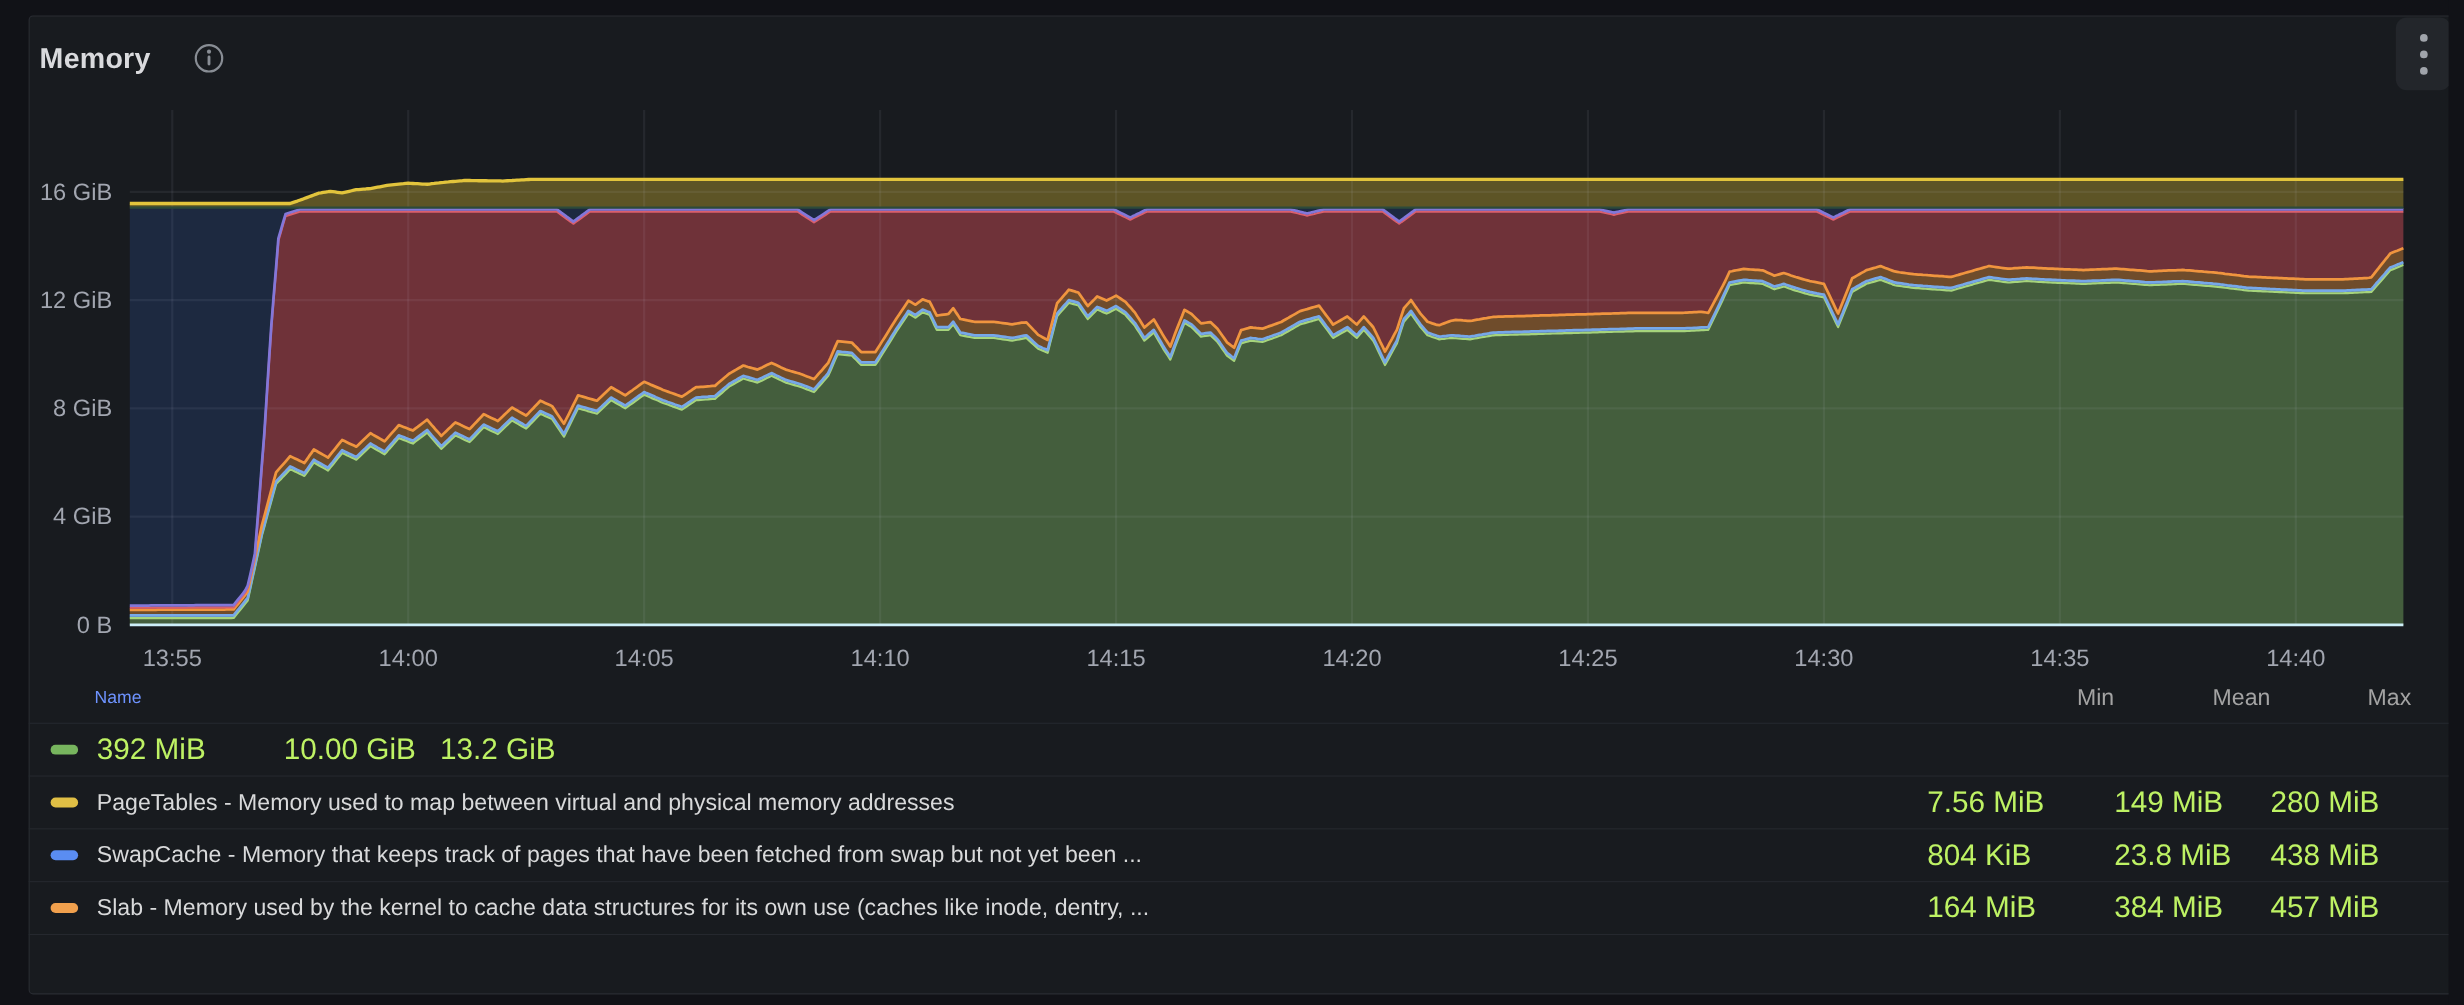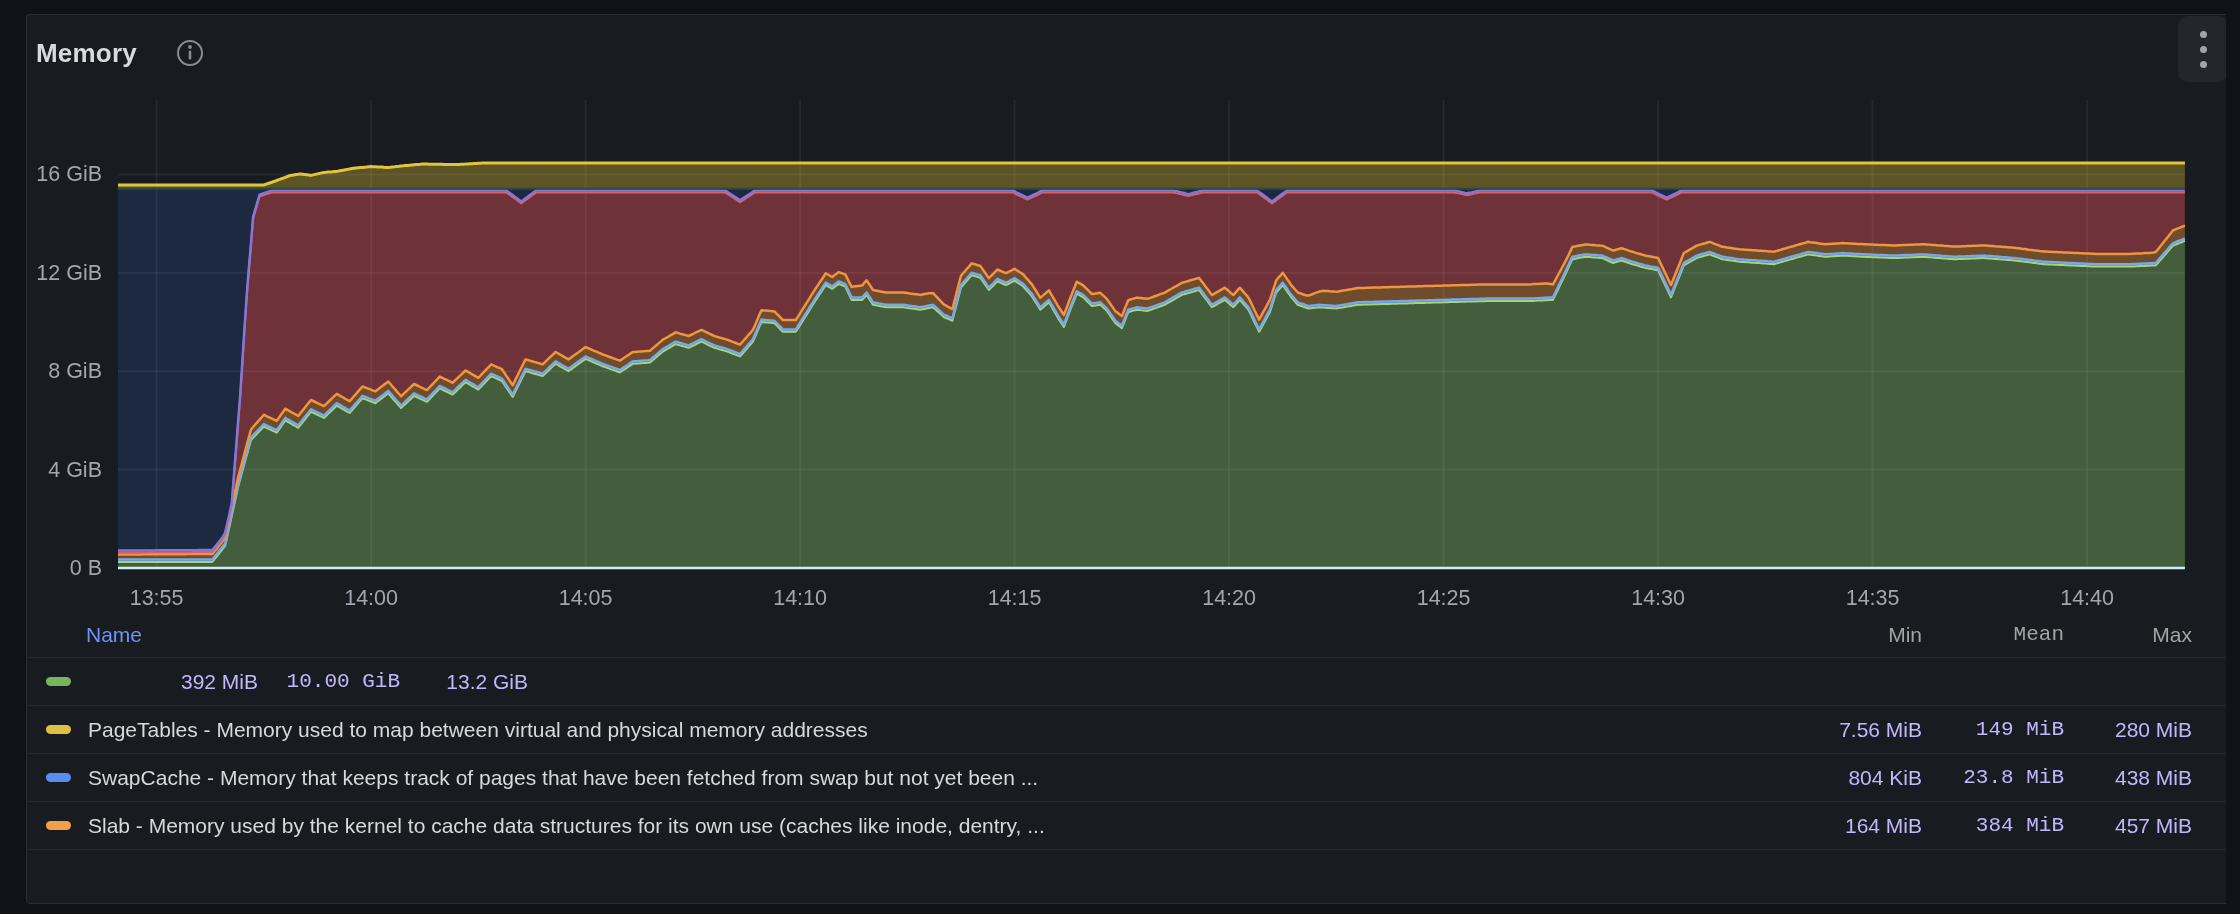--- a/index.html
+++ b/index.html
@@ -12,26 +12,26 @@
   .info-icon{position:absolute;left:175px;top:38px;z-index:5;cursor:pointer;}
   .menu-btn{position:absolute;left:2178px;top:16px;width:50px;height:66px;border-radius:10px;
             background:#23262b;display:flex;flex-direction:column;align-items:center;
             justify-content:center;gap:8px;z-index:5;cursor:pointer;}
   .menu-btn .dot{width:7px;height:7px;border-radius:50%;background:#a0a4ab;}
   svg.chart{position:absolute;left:0;top:0;z-index:2;}
   .legend{position:absolute;left:26px;top:612px;width:2204px;z-index:4;}
   .lg-row{display:flex;align-items:center;height:48px;padding:0 38px 0 20px;box-sizing:border-box;}
   .lg-header{height:46px;border-bottom:1px solid #25282e;}
   .lg-item{border-bottom:1px solid #25282e;cursor:pointer;}
-  .lg-name-h{flex:1;padding-left:40px;color:#6e93ff;font-size:21px;font-weight:500;cursor:pointer;}
+  .lg-name-h{flex:1;padding-left:40px;color:#6e93ff;font-size:16px;font-weight:500;cursor:pointer;}
   .lg-col-h{color:#a3a3a3;font-size:21px;font-weight:500;text-align:right;cursor:pointer;}
   .swatch{width:25px;height:9px;border-radius:5px;margin-right:17px;flex:0 0 auto;}
   .lg-label{flex:1;color:#d8d9da;font-size:21px;white-space:nowrap;overflow:hidden;cursor:pointer;}
-  .lg-val{color:#c4b5fd;font-size:21px;text-align:right;white-space:nowrap;}
-  .w-min{width:170px;} .w-mean{width:142px;font-family:Liberation Mono, monospace;} .w-max{width:128px;}
+  .lg-val{color:#bef264;font-size:27px;white-space:nowrap;}
+  .w-min{width:170px;} .w-mean{width:142px;} .w-max{width:128px;}
 </style>
 </head>
 <body>
 
 <div class="stage">
   <div class="panel"></div>
 
   <div class="panel-title">Memory</div>
 
   <span class="info-icon">

